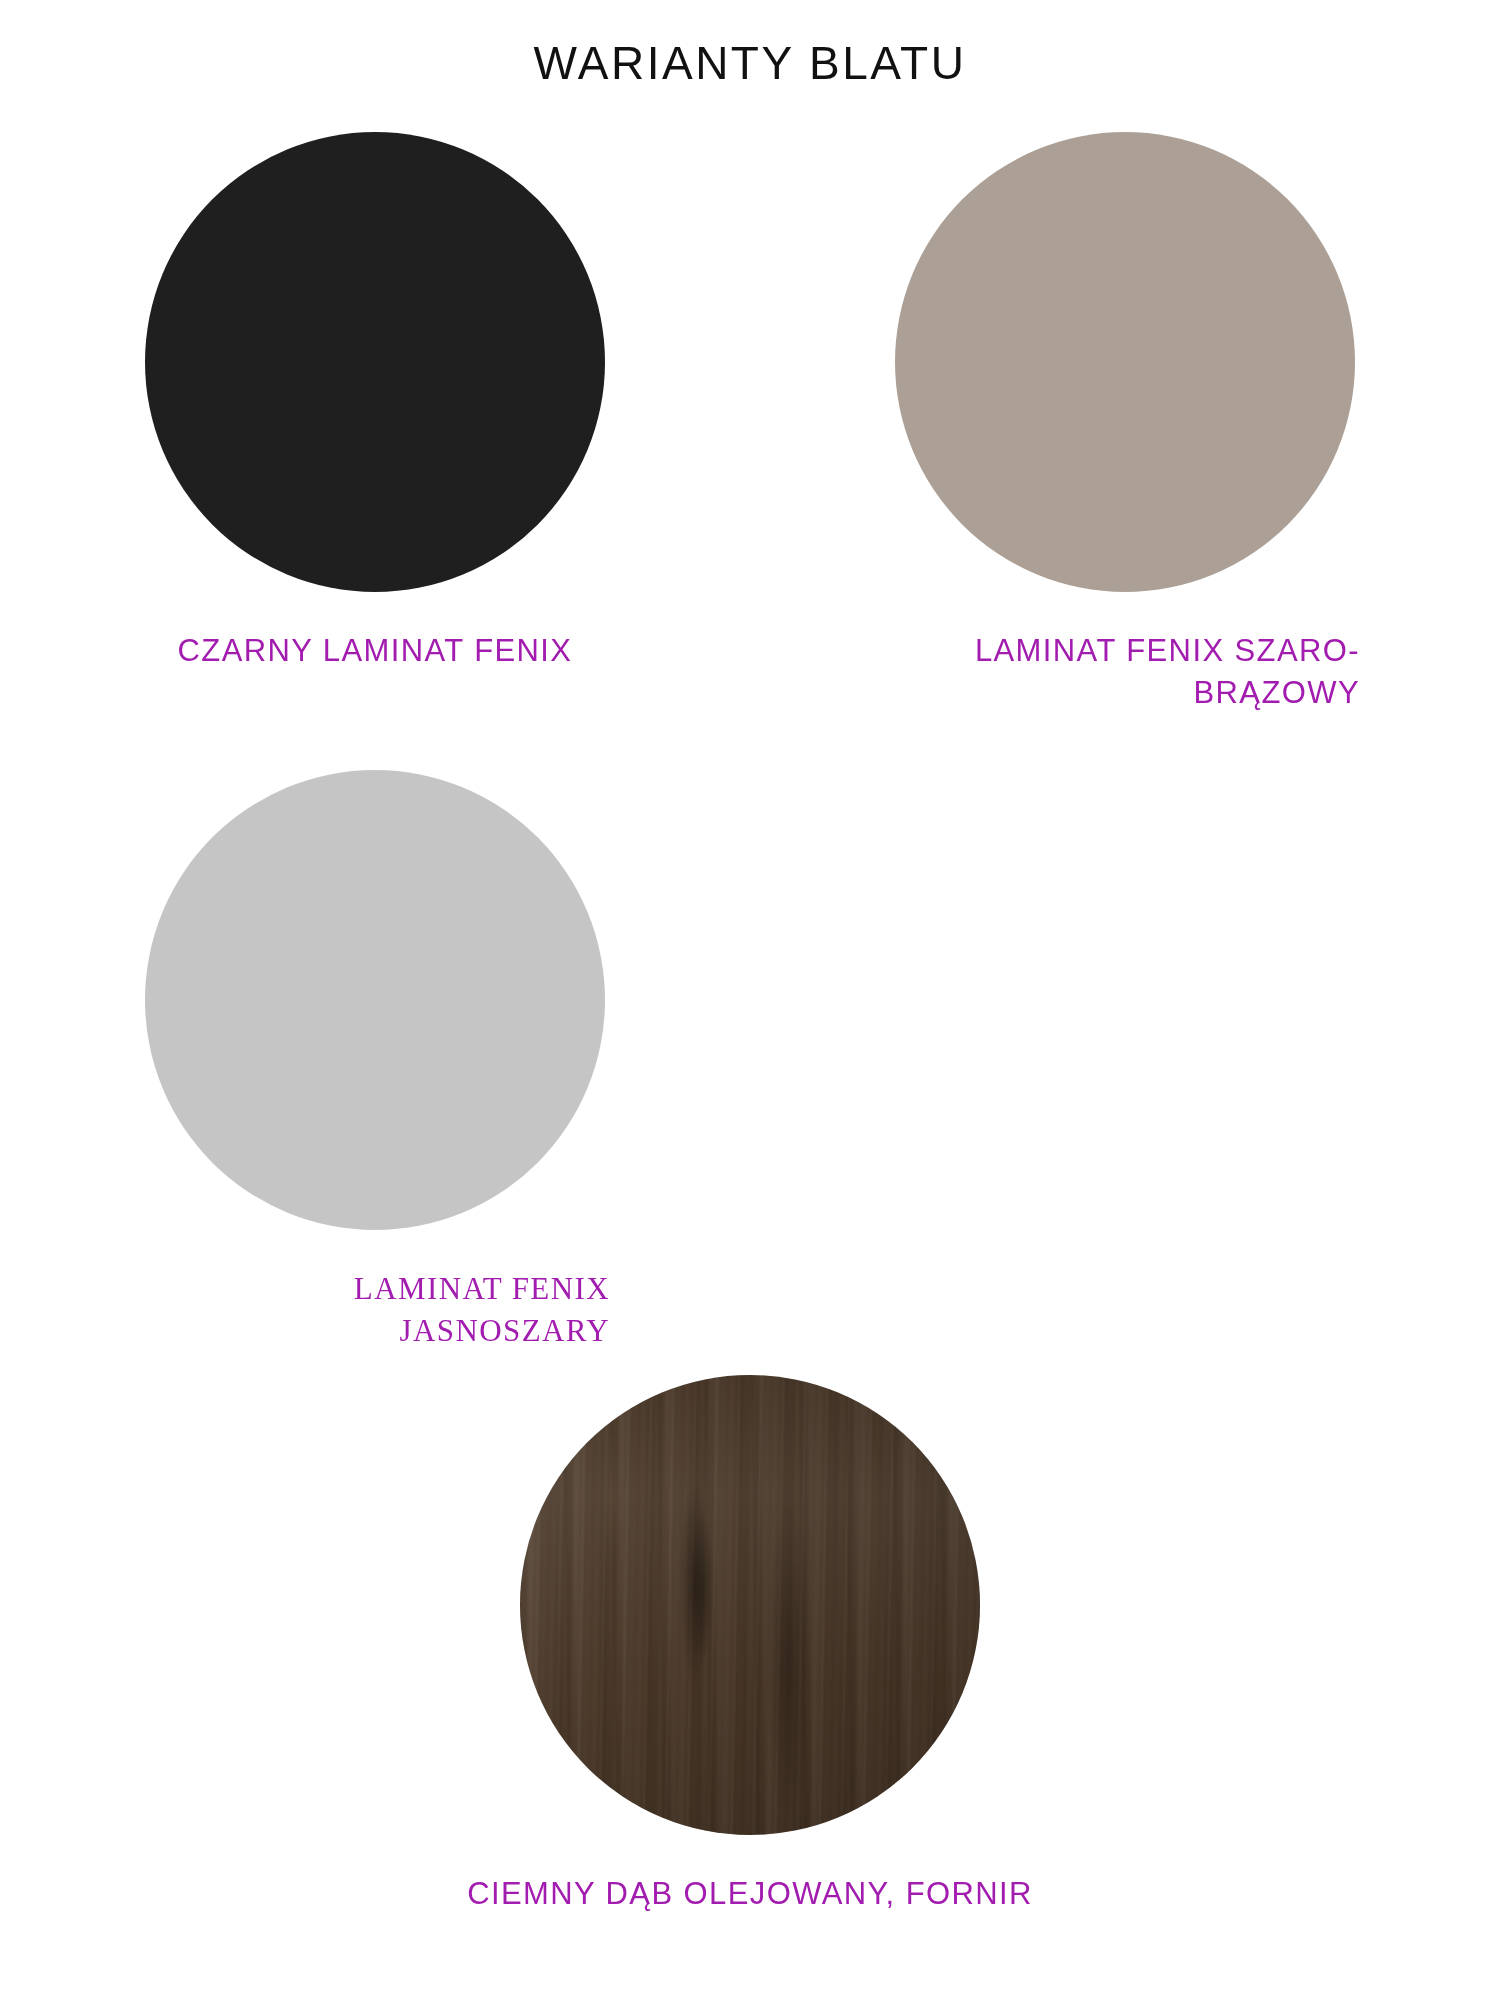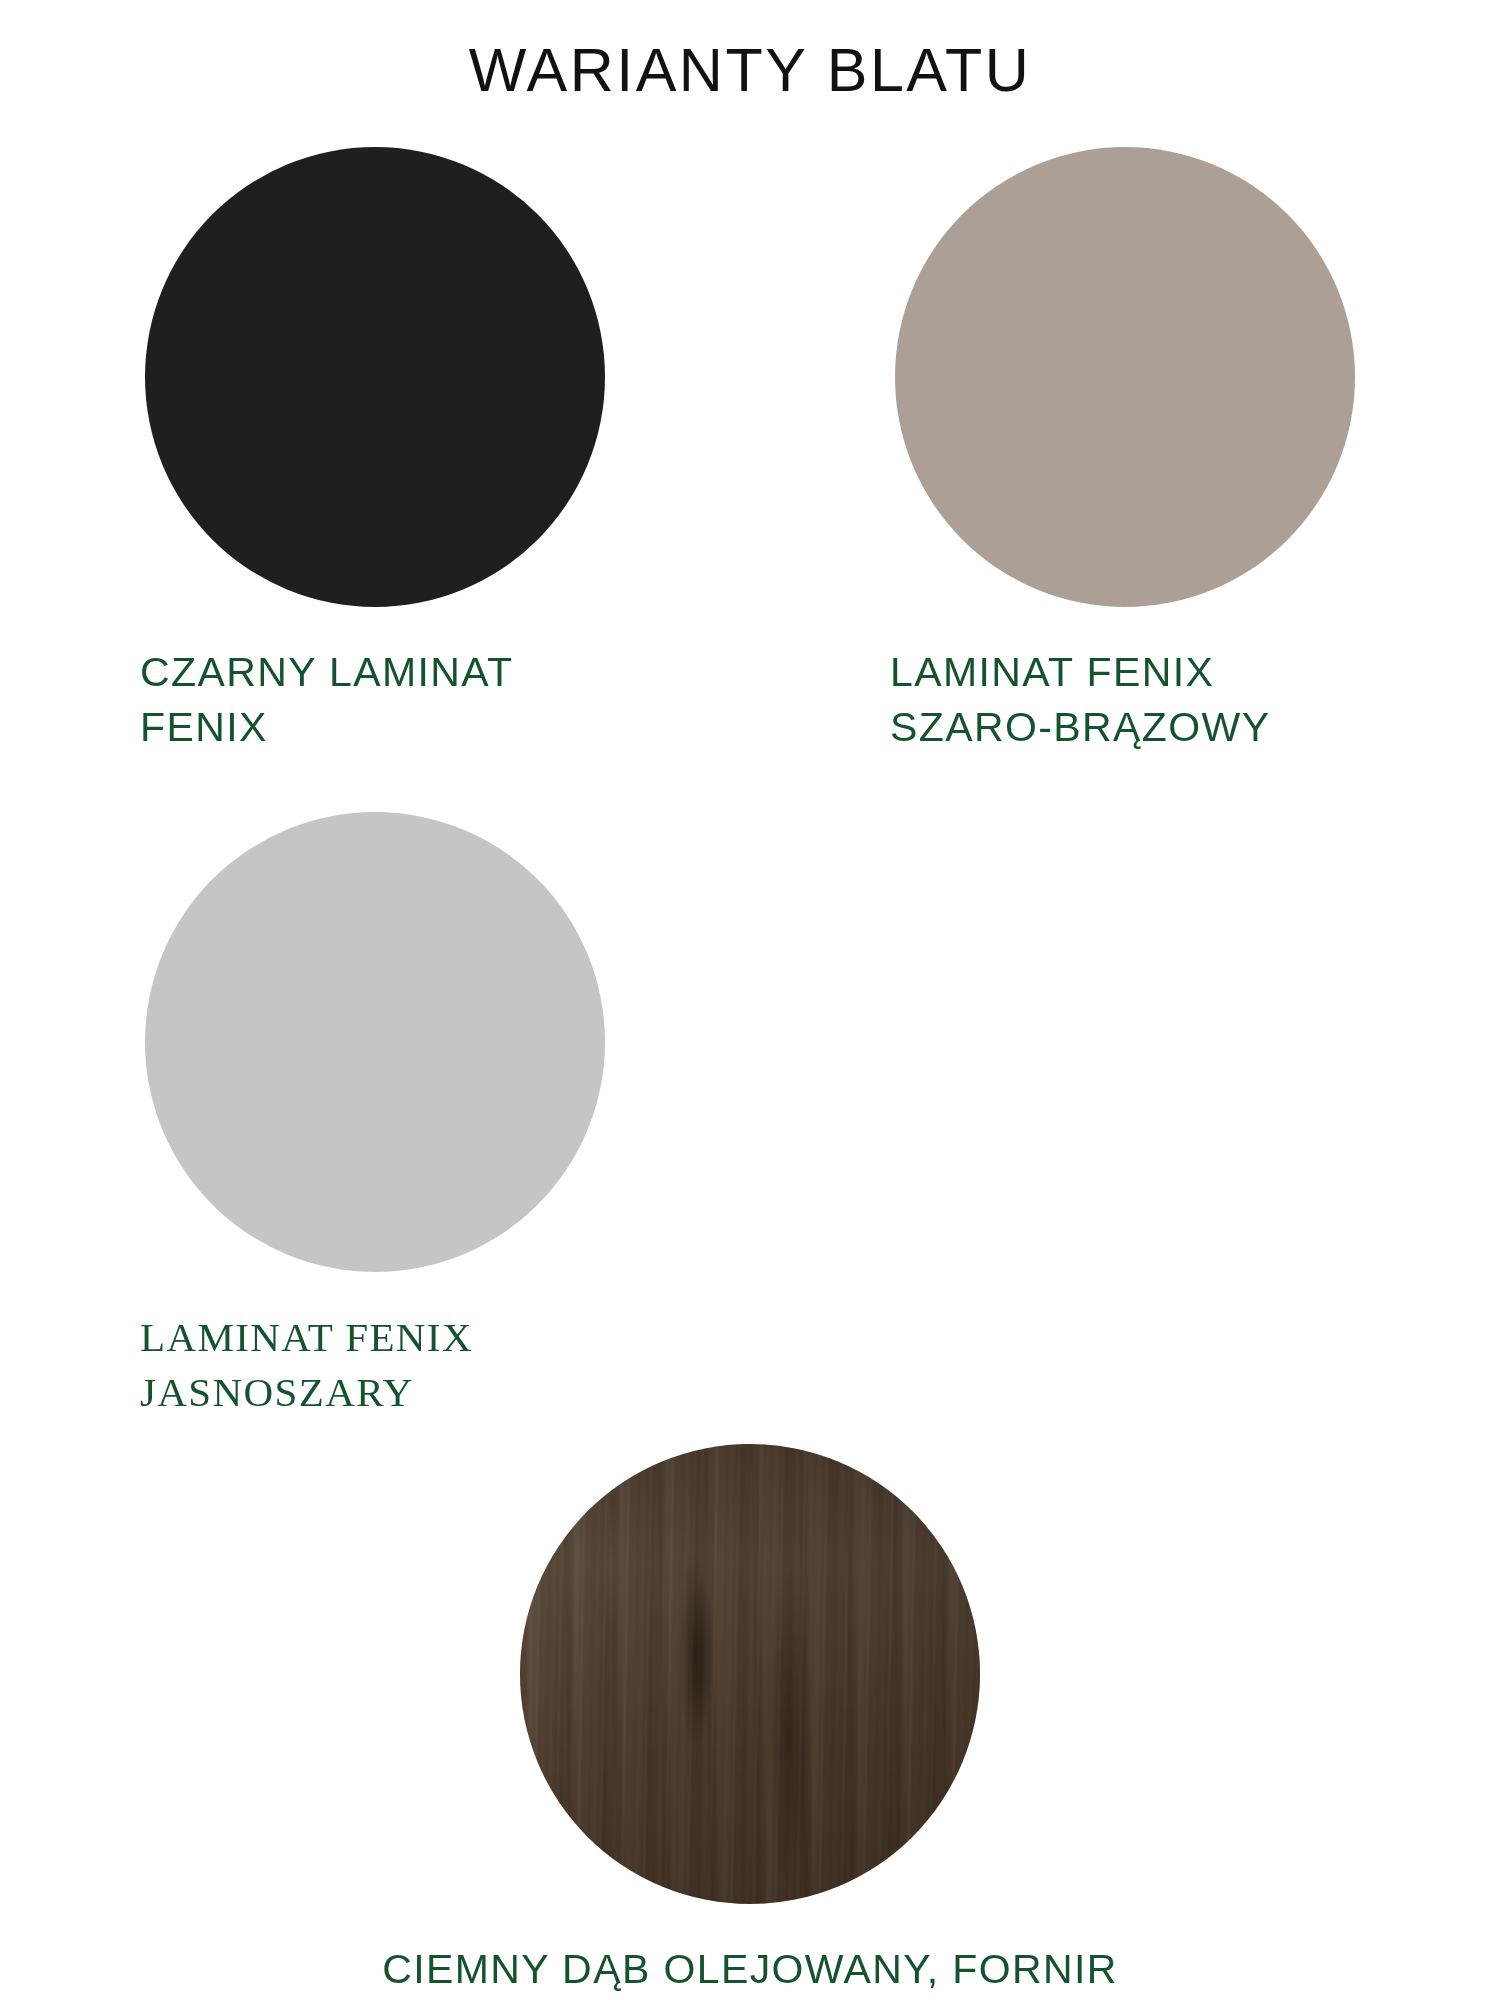--- a/index.html
+++ b/index.html
@@ -22,21 +22,21 @@
     height: 2000px;
     box-sizing: border-box;
     padding: 0;
     position: relative;
     background: #ffffff;
   }
 
   
   .page-title {
     text-align: center;
-    font-size: 61px;
+    font-size: 46px;
     font-weight: 300;
     letter-spacing: 2.5px;
     line-height: 1;
     color: #111111;
     margin: 0;
     padding-top: 40px;
     white-space: nowrap;
   }
 
   
@@ -59,26 +59,26 @@
     width: 460px;
     height: 460px;
     border-radius: 50%;
     position: relative;
     overflow: hidden;
     flex: none;
   }
 
   .swatch-label {
     margin-top: 38px;
-    font-size: 41px;
+    font-size: 31px;
     font-weight: 300;
     letter-spacing: 1.4px;
     line-height: 1.35;
-    text-align: left;
-    color: #14532d;
+    text-align: right;
+    color: #a21caf;
     max-width: 470px;
     text-transform: uppercase;
   }
 
   
   .row-2 {
     margin-top: 56px;
     font-family: Liberation Serif, serif;
   }
 

